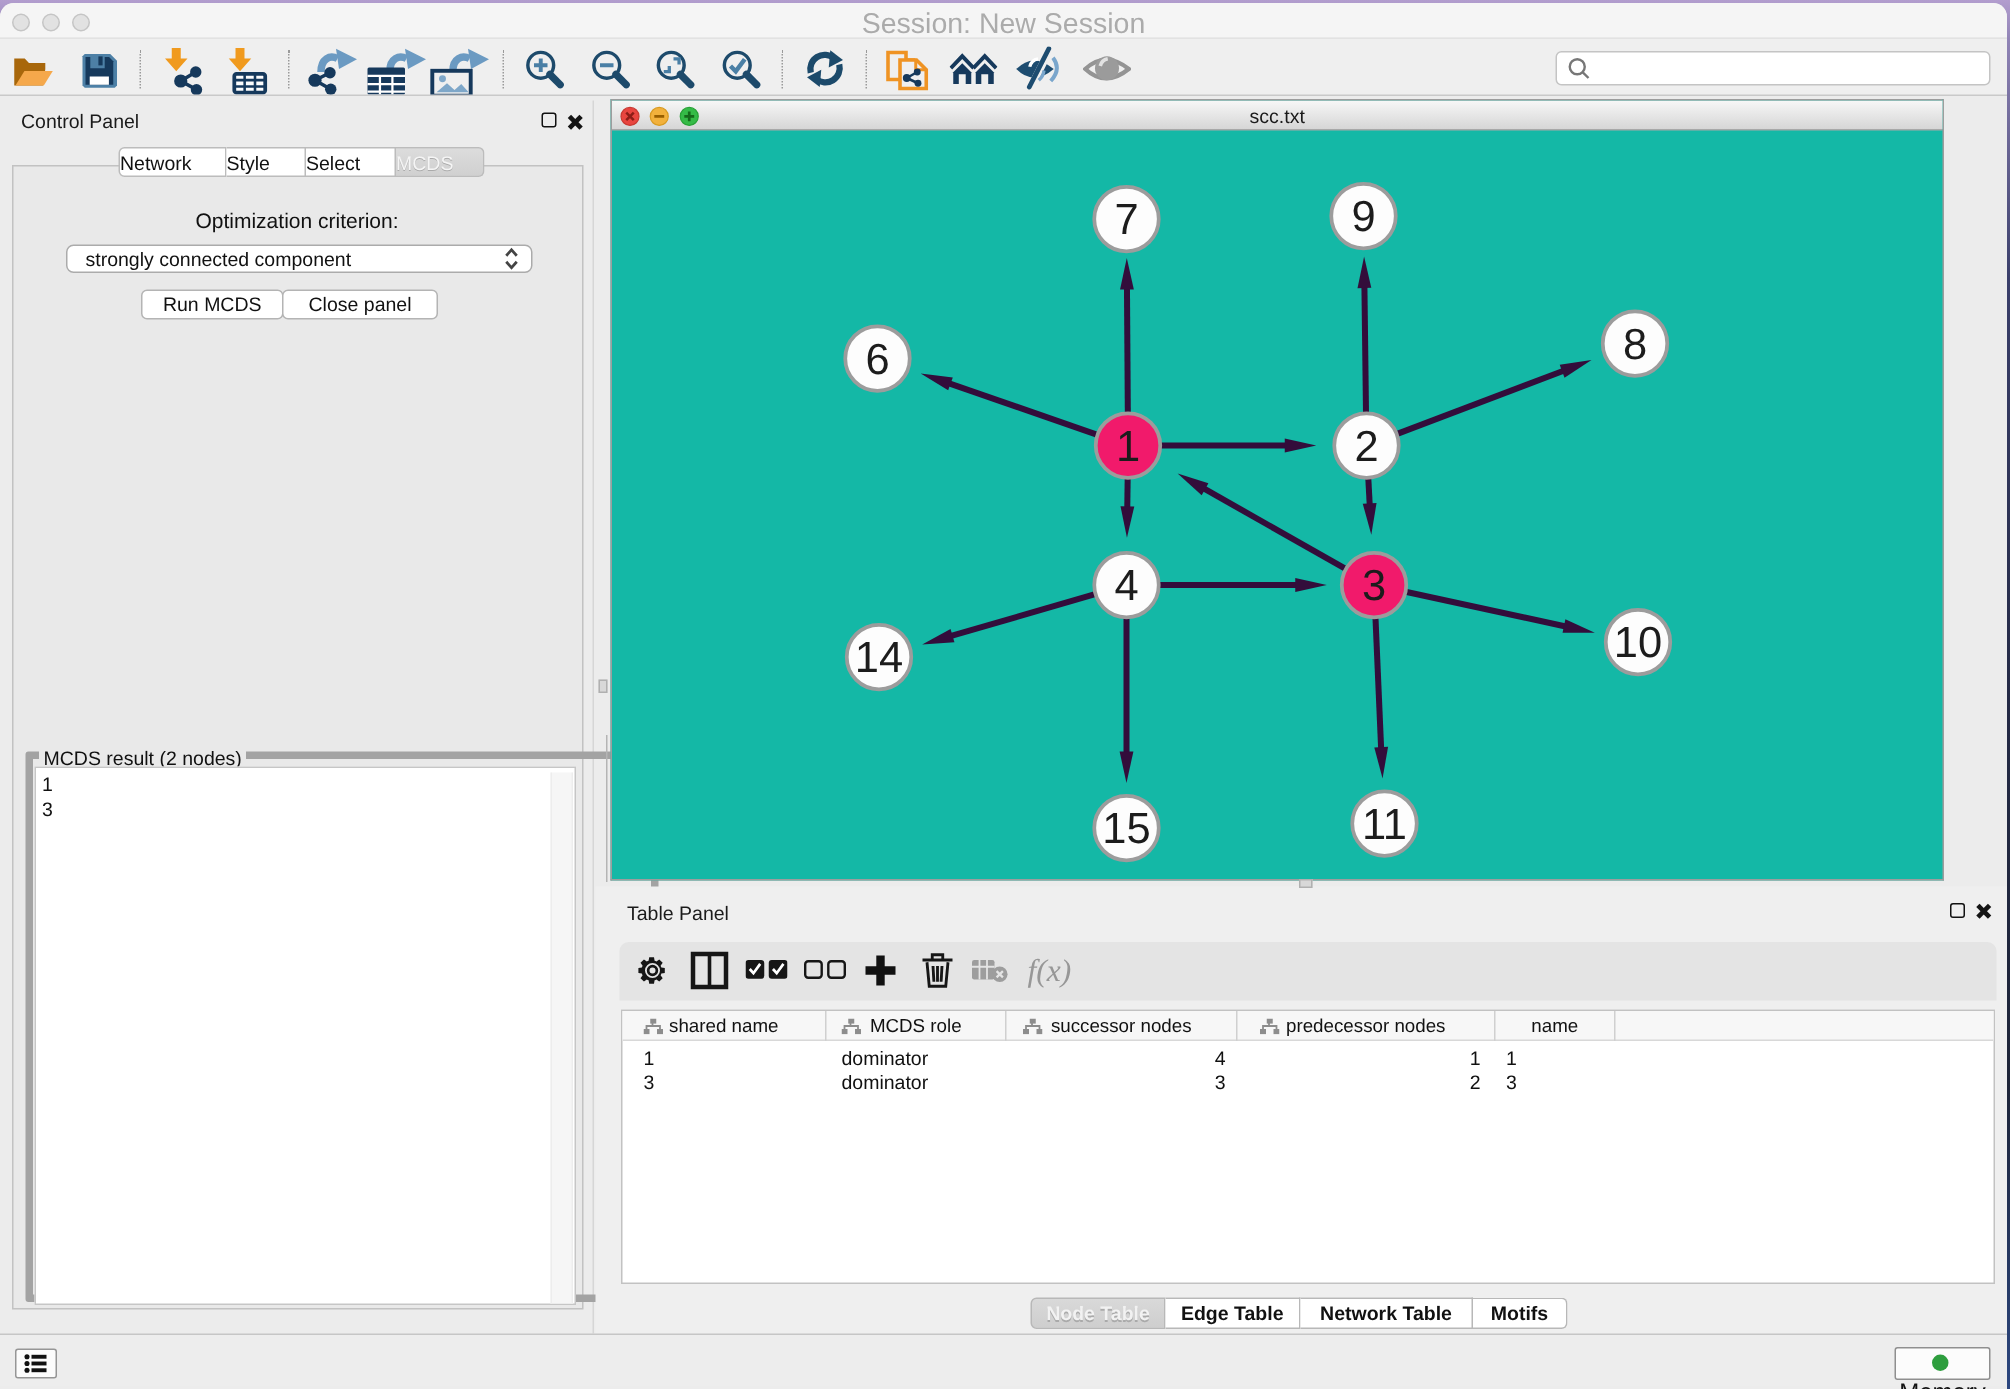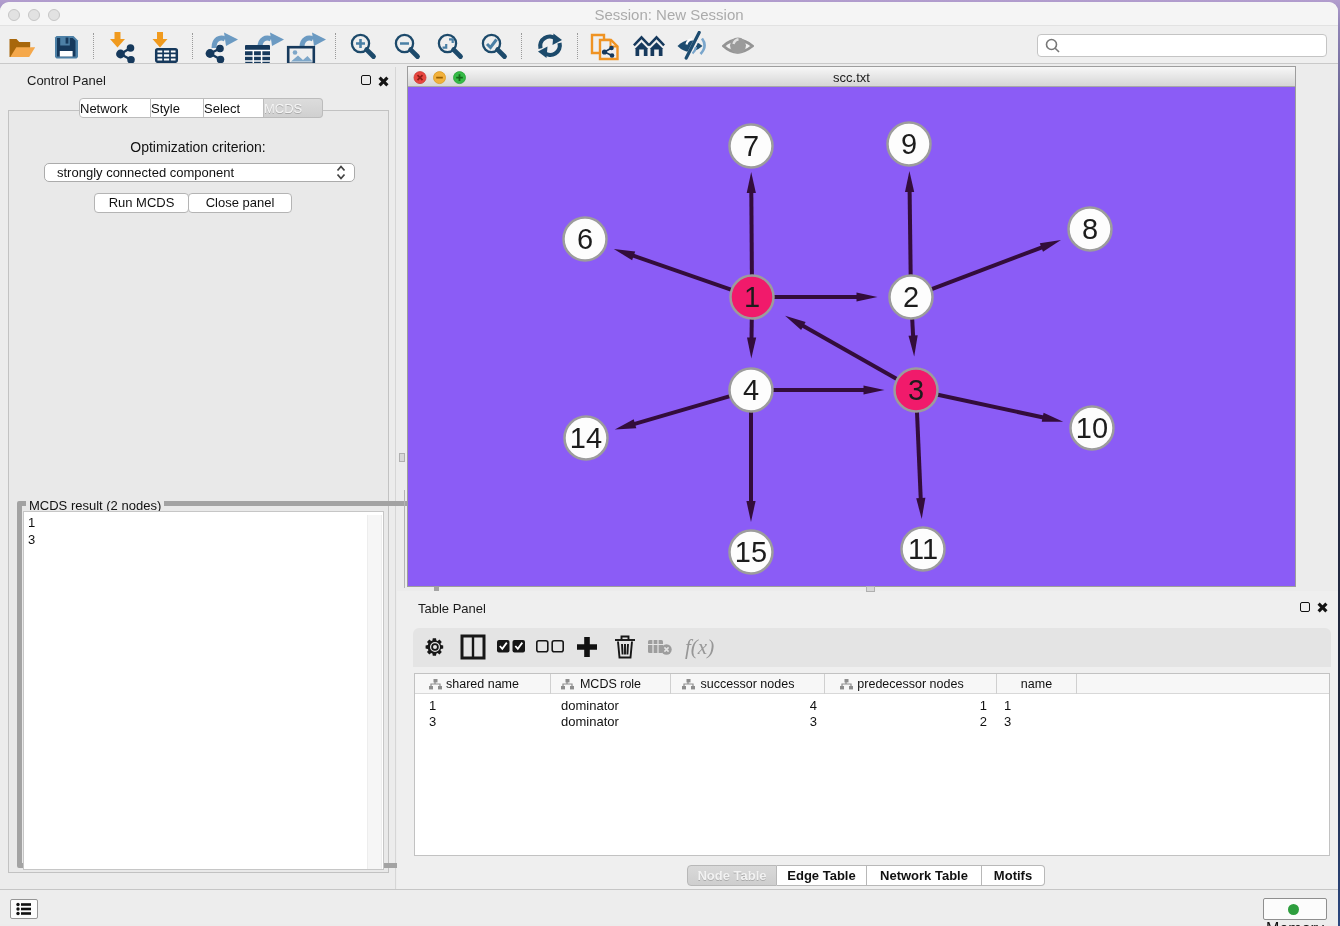--- a/index.html
+++ b/index.html
@@ -1,44 +1,44 @@
 <!DOCTYPE html>
 <html><head><meta charset="utf-8"><style>
 *{margin:0;padding:0;box-sizing:border-box}
 html,body{width:1340px;height:926px;overflow:hidden}
 body{font-family:"Liberation Sans",sans-serif;background:linear-gradient(180deg,#b29dce 0%,#8f83b5 3%,#3a3f6b 20%,#242a46 50%,#1d2438 78%,#2c4780 100%)}
 #win{position:absolute;left:0;top:2px;width:1338px;height:924px;background:#ececec;border-radius:9px 9px 0 0;overflow:hidden}
 
 #titlebar{position:absolute;left:0;top:0;width:100%;height:23px;background:#f5f5f5;border-radius:9px 9px 0 0}
 .tl{position:absolute;top:7px;width:12px;height:12px;border-radius:50%;background:#e2e2e2;border:1px solid #c5c5c5}
-#ttitle{position:absolute;top:4px;left:0;width:100%;text-align:center;font-size:15px;color:#ababab}
+#ttitle{position:absolute;top:4px;left:0;width:100%;text-align:center;font-size:19px;color:#ababab}
 
 #toolbar{position:absolute;left:0;top:23px;width:100%;height:39px;background:#efefef;border-top:1px solid #e2e2e2;border-bottom:1px solid #c9c9c9}
 .tsep{position:absolute;top:7px;height:26px;width:0;border-left:1px dotted #9a9a9a}
 .tico{position:absolute;top:5px}
 #searchbox{position:absolute;left:1037px;top:8px;width:290px;height:23px;background:#fff;border:1px solid #c4c4c4;border-radius:4px}
 
 #cpanel{position:absolute;left:0;top:65px;width:396px;height:826px;background:#ececec;border-right:1px solid #d6d6d6}
-#cptitle{position:absolute;left:27px;top:6px;font-size:13px;color:#1b1b1b}
+#cptitle{position:absolute;left:14px;top:6px;font-size:13px;color:#1b1b1b}
 .wbtn{position:absolute;top:9px;font-size:13px;color:#111}
 #cpbox{position:absolute;left:8px;top:43px;width:381px;height:763px;background:#e9e9e9;border:1px solid #c2c2c2}
 #cptabs{position:absolute;left:79px;top:31px;height:20px;display:flex;z-index:3}
 .cptab{height:20px;font-size:13px;line-height:19px;background:#fff;border:1px solid #bcbcbc;border-left:none;color:#111}
 .cptab.first{border-left:1px solid #bcbcbc;border-radius:4px 0 0 4px}
 .cptab.sel{background:linear-gradient(#dcdcdc,#d0d0d0);color:#f5f5f5;border-radius:0 4px 4px 0;text-shadow:0 1px 0 #aaa}
 #optlabel{position:absolute;left:0;top:72px;width:396px;text-align:center;font-size:14px;color:#111}
 #dropdown{position:absolute;left:44px;top:96px;width:311px;height:19px;background:#fff;border:1px solid #ababab;border-radius:5px;font-size:13px;line-height:17px;padding-left:12px;color:#111}
 .btn{position:absolute;top:126px;height:20px;background:#fff;border:1px solid #b4b4b4;border-radius:4px;font-size:13px;text-align:center;line-height:18px;color:#111}
 #fieldset{position:absolute;left:17px;top:434px;width:422px;height:367px;border:5px solid #a3a3a3;border-radius:2px}
 #fslegend{position:absolute;left:4px;top:-8px;background:#e9e9e9;padding:0 3px;font-size:13px;color:#111}
 #fsinner{position:absolute;left:1px;top:5px;width:361px;height:359px;background:#fff;border:1px solid #c6c6c6}
 #fstext{position:absolute;left:4px;top:3px;font-size:13px;color:#111;line-height:16.5px;white-space:pre}
 #fsscroll{position:absolute;right:1px;top:3px;width:15px;height:354px;background:#f6f6f6;border-left:1px solid #ededed;border-right:1px solid #ededed}
 
-#netwin{position:absolute;left:407px;top:64px;width:889px;height:521px;background:#8b5cf6;border:1px solid #9d9d9d;border-top:none}
+#netwin{position:absolute;left:407px;top:64px;width:889px;height:521px;background:#14b8a6;border:1px solid #9d9d9d;border-top:none}
 #nettitle{position:absolute;left:0;top:0;width:100%;height:21px;background:linear-gradient(#f7f7f7,#d6d6d6);border-top:1px solid #9d9d9d;border-bottom:1px solid #a8a8a8}
 #nettext{position:absolute;width:100%;text-align:center;top:2.5px;font-size:13px;color:#1a1a1a}
 
 #tpanel{position:absolute;left:397px;top:589px;width:941px;height:300px;background:#efefef}
 #tptitle{position:absolute;left:21px;top:10px;font-size:13px;color:#1b1b1b}
 #ttoolbar{position:absolute;left:16px;top:37px;width:918px;height:39px;background:#e4e4e4;border-radius:6px 6px 0 0}
 #ttable{position:absolute;left:17px;top:82px;width:916px;height:183px;background:#fff;border:1px solid #c2c2c2}
 #thead{position:absolute;left:0;top:0;width:100%;height:20px;background:#f7f7f7;border-bottom:1px solid #d8d8d8}
 .thcell{position:absolute;top:0;height:20px;border-right:1px solid #d0d0d0;font-size:12.5px;color:#111;text-align:center;line-height:20px}
 .trow{position:absolute;font-size:13px;color:#111;height:16px;line-height:16px}

